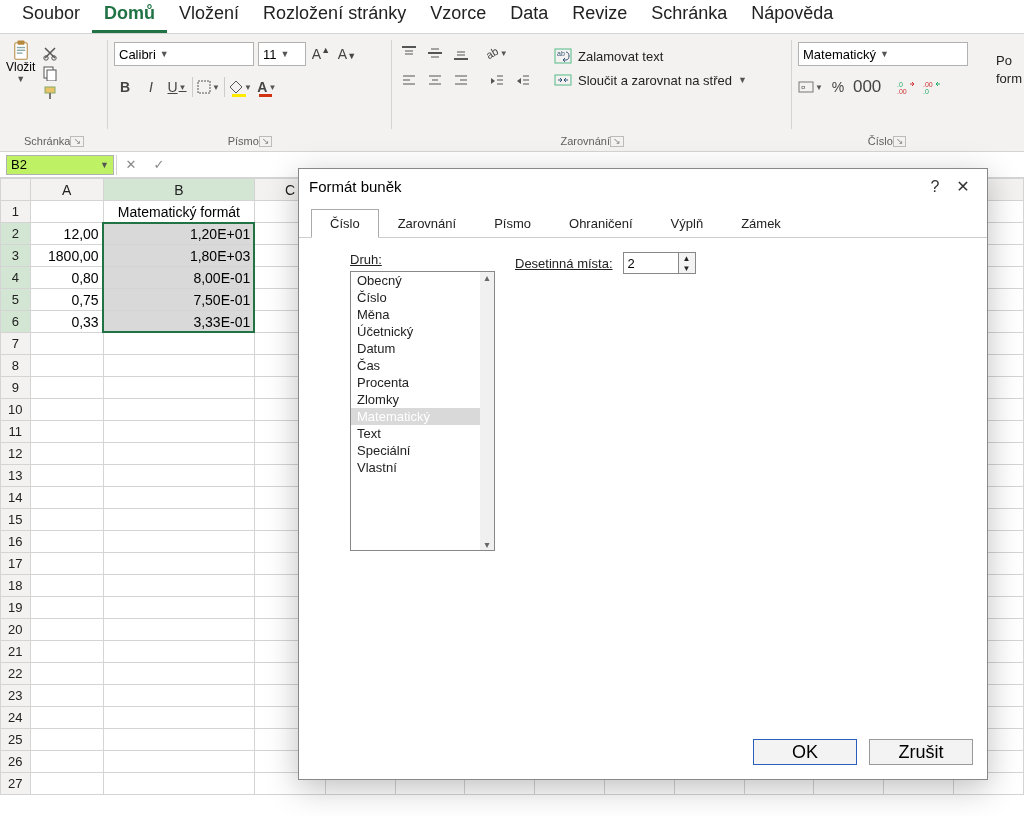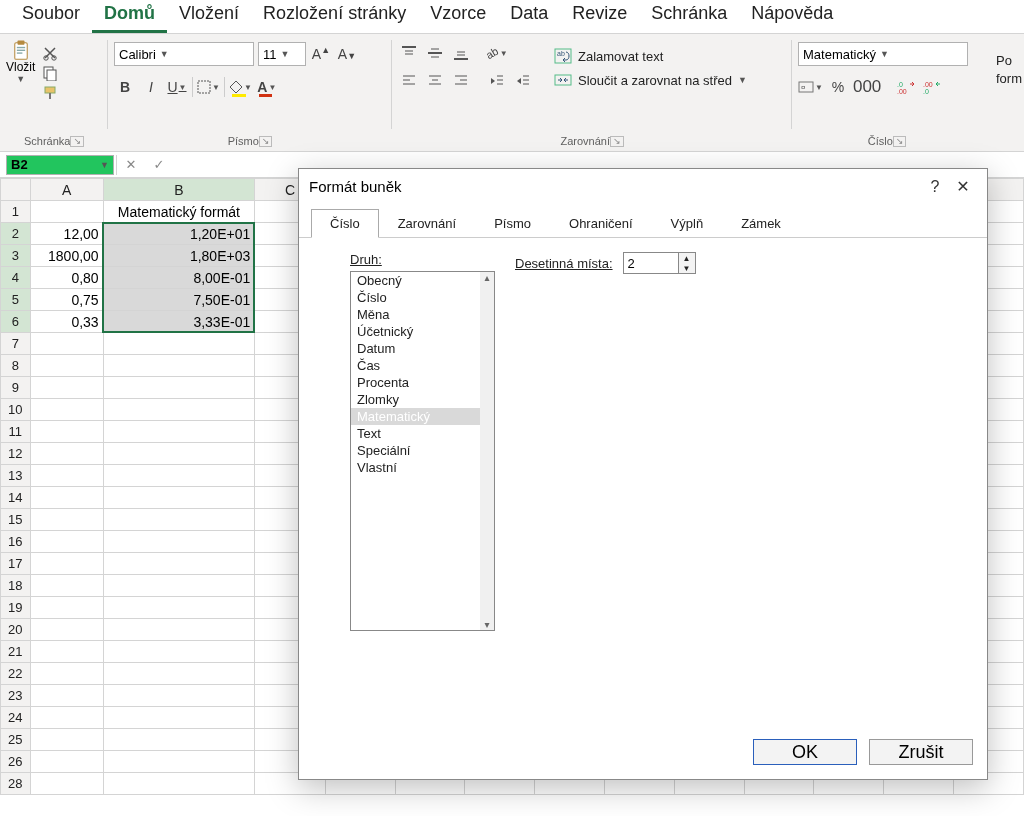--- a/index.html
+++ b/index.html
@@ -38,21 +38,21 @@
   .wrap-merge .line{ display:flex; align-items:center; gap:6px;}
 
   
   .num-top{width:170px;}
 
   
   .rightlabel{position:absolute;right:0;top:52px;font-size:13px;color:#222;line-height:18px;text-align:left;padding:0 2px;}
 
   
   .fbar{ display:flex; align-items:center; height:26px; border-bottom:1px solid #d4d4d4; font-size:13px;}
-  .namebox{ width:108px; border:1px solid #b1b1b1; margin:2px 2px 2px 6px; display:flex; align-items:center; padding:0 4px; height:20px; background:#22c55e;font-weight:bold;}
+  .namebox{ width:108px; border:1px solid #b1b1b1; margin:2px 2px 2px 6px; display:flex; align-items:center; padding:0 4px; height:20px; background:#bef264;}
   .namebox .dd{ margin-left:auto;font-size:9px;color:#555;}
   .fx-btn{ width:28px; text-align:center; color:#888;}
   .fx-sym{ font-style:italic; color:#555; padding:0 6px;margin-top:40px;}
 
   
   .sheet{ position:absolute; left:0; top:178px; right:0; bottom:0; overflow:hidden; }
   .grid{ border-collapse:collapse; table-layout:fixed; }
   .grid th, .grid td{ border:1px solid #d4d4d4; font-size:14px; height:22px; padding:0 4px; background:#fff;}
   .grid .corner{ width:30px; background:#f3f2f1;}
   .grid .colh{ background:#f3f2f1; text-align:center; font-weight:normal; color:#222;}
@@ -68,21 +68,21 @@
   .dialog{ position:absolute; left:298px; top:168px; width:690px; height:612px; background:#fff; border:1px solid #888; box-shadow:0 8px 30px rgba(0,0,0,.25); display:flex; flex-direction:column;}
   .dlg-title{ display:flex; align-items:center; padding:8px 10px; font-size:15px;}
   .dlg-title .t{ flex:1;}
   .dlg-title .hbtn{ width:28px; text-align:center; font-size:16px; color:#333;}
   .dlg-tabs{ display:flex; padding:4px 12px 0 12px; gap:0; font-size:13px; border-bottom:1px solid #ccc;}
   .dlg-tab{ padding:6px 18px; border:1px solid transparent; border-bottom:none; position:relative; top:1px; color:#222;}
   .dlg-tab.active{ border:1px solid #aaa; border-bottom:1px solid #fff; background:#fff;}
   .dlg-body{ flex:1; padding:14px 18px; font-size:13px; color:#222; display:flex; gap:20px;}
   .dlg-left{ width:178px;padding-left:33px;}
   .dlg-left label{ text-decoration:underline;}
-  .listbox{ margin-top:4px; border:1px solid #888; height:360px; overflow:hidden; position:relative;}
+  .listbox{ margin-top:4px; border:1px solid #888; height:280px; overflow:hidden; position:relative;}
   .listbox .items{ position:absolute; left:0; right:14px; top:0;}
   .listbox .item{ padding:1px 6px; font-size:13px;}
   .listbox .item.sel{ background:#0a63c7; color:#fff;}
   .listbox .sbar{ position:absolute; right:0; top:0; bottom:0; width:14px; background:#f0f0f0; display:flex; flex-direction:column; justify-content:space-between; align-items:center; font-size:10px; color:#666;}
   .dlg-right{ flex:1;}
   .fieldset{ border:1px solid #ccc; padding:10px 12px 12px 12px; position:relative; margin-bottom:14px;}
   .fieldset .legend{ position:absolute; top:-9px; left:8px; background:#fff; padding:0 4px; font-size:13px;}
   .spin{ display:inline-flex; border:1px solid #888; height:22px; align-items:stretch;}
   .spin input{ width:54px; border:none; padding:0 4px; font-size:13px; outline:none;}
   .spin .btns{ display:flex; flex-direction:column; border-left:1px solid #888;}
@@ -786,21 +786,21 @@
           <td class="colW"></td>
           <td class="colW"></td>
           <td class="colW"></td>
           <td class="colW"></td>
           <td class="colW"></td>
           <td class="colW"></td>
           <td class="colW"></td>
           <td class="colW"></td>
         </tr>
         <tr>
-          <th class="rowh ">28</th>
+          <th class="rowh ">27</th>
           <td class="colA"></td>
           <td class="colB  "></td>
           <td class="colC"></td>
           <td class="colW"></td>
           <td class="colW"></td>
           <td class="colW"></td>
           <td class="colW"></td>
           <td class="colW"></td>
           <td class="colW"></td>
           <td class="colW"></td>

